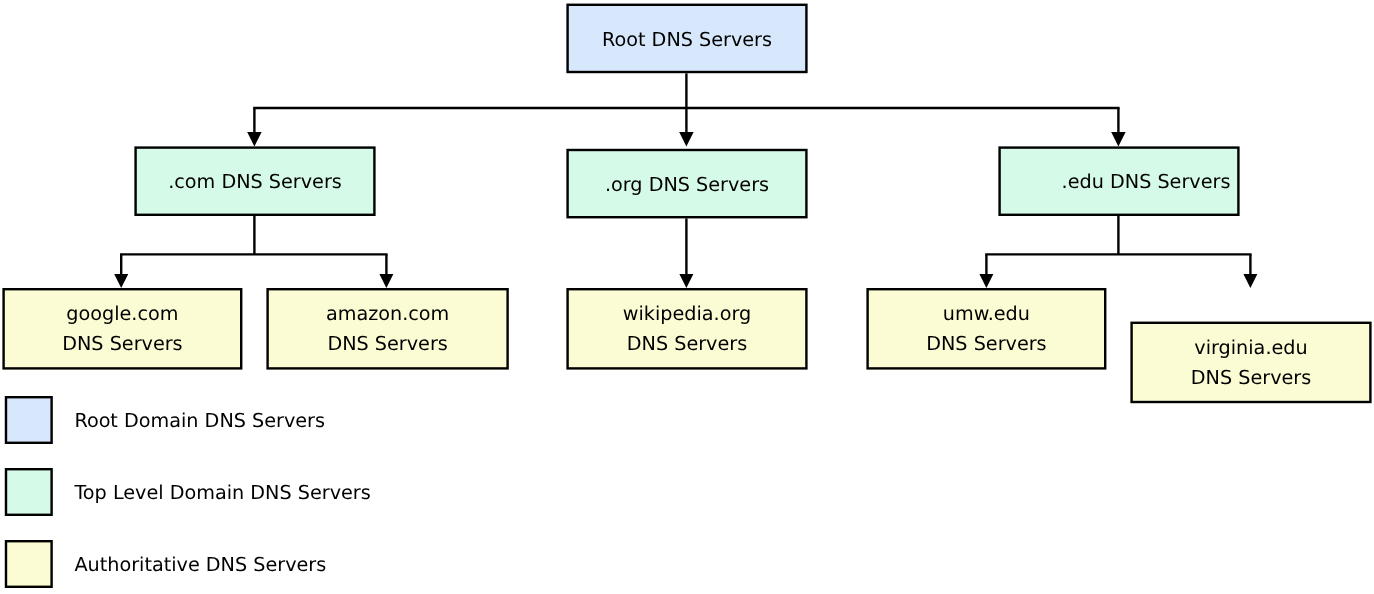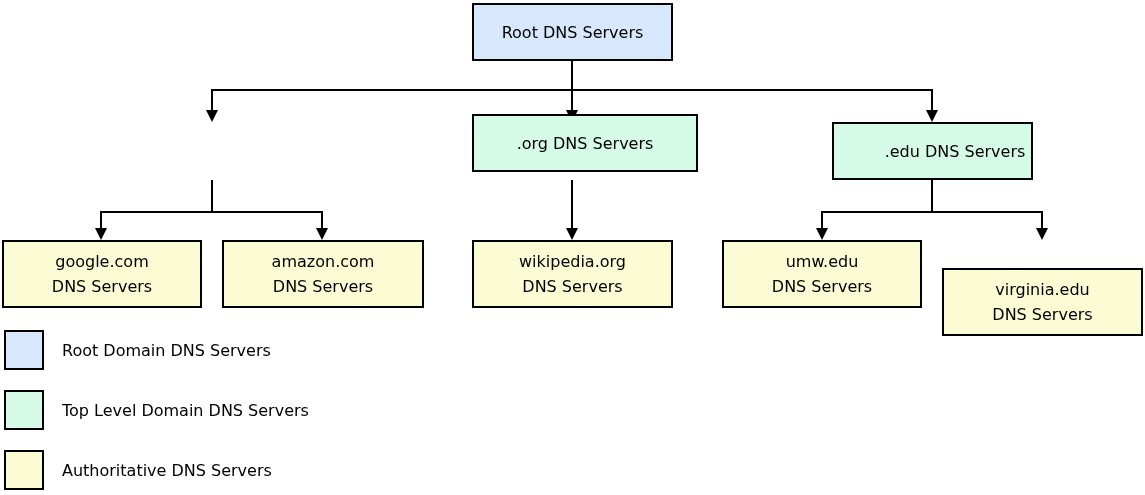--- a/index.html
+++ b/index.html
@@ -31,21 +31,21 @@
     align-items: center;
     justify-content: center;
     text-align: center;
     font-size: 16px;
     line-height: 25px;
     color: #000000;
     white-space: pre-line;
   }
   #node-root      { left: 472px; top: 3px;   width: 201px; height: 58px; }
   #node-com       { left: 112px; top: 122px; width: 201px; height: 58px; }
-  #node-org       { left: 472px; top: 114px; width: 226px; height: 58px; }
+  #node-org       { left: 472px; top: 124px; width: 201px; height: 58px; }
   #node-edu       { left: 832px; top: 122px; width: 201px; height: 58px; }
   #node-google    { left: 2px;   top: 240px; width: 200px; height: 68px; }
   #node-amazon    { left: 222px; top: 240px; width: 202px; height: 68px; }
   #node-wikipedia { left: 472px; top: 240px; width: 201px; height: 68px; }
   #node-umw       { left: 722px; top: 240px; width: 200px; height: 68px; }
   #node-virginia  { left: 942px; top: 240px; width: 201px; height: 68px; margin-top: 28px; }
 
   .legend-row {
     position: absolute;
     left: 4px;
@@ -98,20 +98,21 @@
     <line x1="572" y1="180" x2="572" y2="237" stroke="#000" stroke-width="2" marker-end="url(#arrow)"></line>
 
     <line x1="932" y1="180" x2="932" y2="212" stroke="#000" stroke-width="2"></line>
     <line x1="821" y1="212" x2="1043" y2="212" stroke="#000" stroke-width="2"></line>
     <line x1="822" y1="212" x2="822" y2="237" stroke="#000" stroke-width="2" marker-end="url(#arrow)"></line>
     <line x1="1042" y1="212" x2="1042" y2="237" stroke="#000" stroke-width="2" marker-end="url(#arrow)"></line>
   </svg>
 
   <div class="node" id="node-root" style="background-color: rgb(215, 232, 252);">Root DNS Servers</div>
 
+  <div class="node" id="node-com" style="background-color: rgb(214, 250, 232);">.com DNS Servers</div>
   <div class="node" id="node-org" style="background-color: rgb(214, 250, 232);">.org DNS Servers</div>
   <div class="node" id="node-edu" style="background-color: rgb(214, 250, 232); padding-left: 45px;">.edu DNS Servers</div>
 
   <div class="node" id="node-google" style="background-color: rgb(252, 252, 212);">google.com
 DNS Servers</div>
   <div class="node" id="node-amazon" style="background-color: rgb(252, 252, 212);">amazon.com
 DNS Servers</div>
   <div class="node" id="node-wikipedia" style="background-color: rgb(252, 252, 212);">wikipedia.org
 DNS Servers</div>
   <div class="node" id="node-umw" style="background-color: rgb(252, 252, 212);">umw.edu

